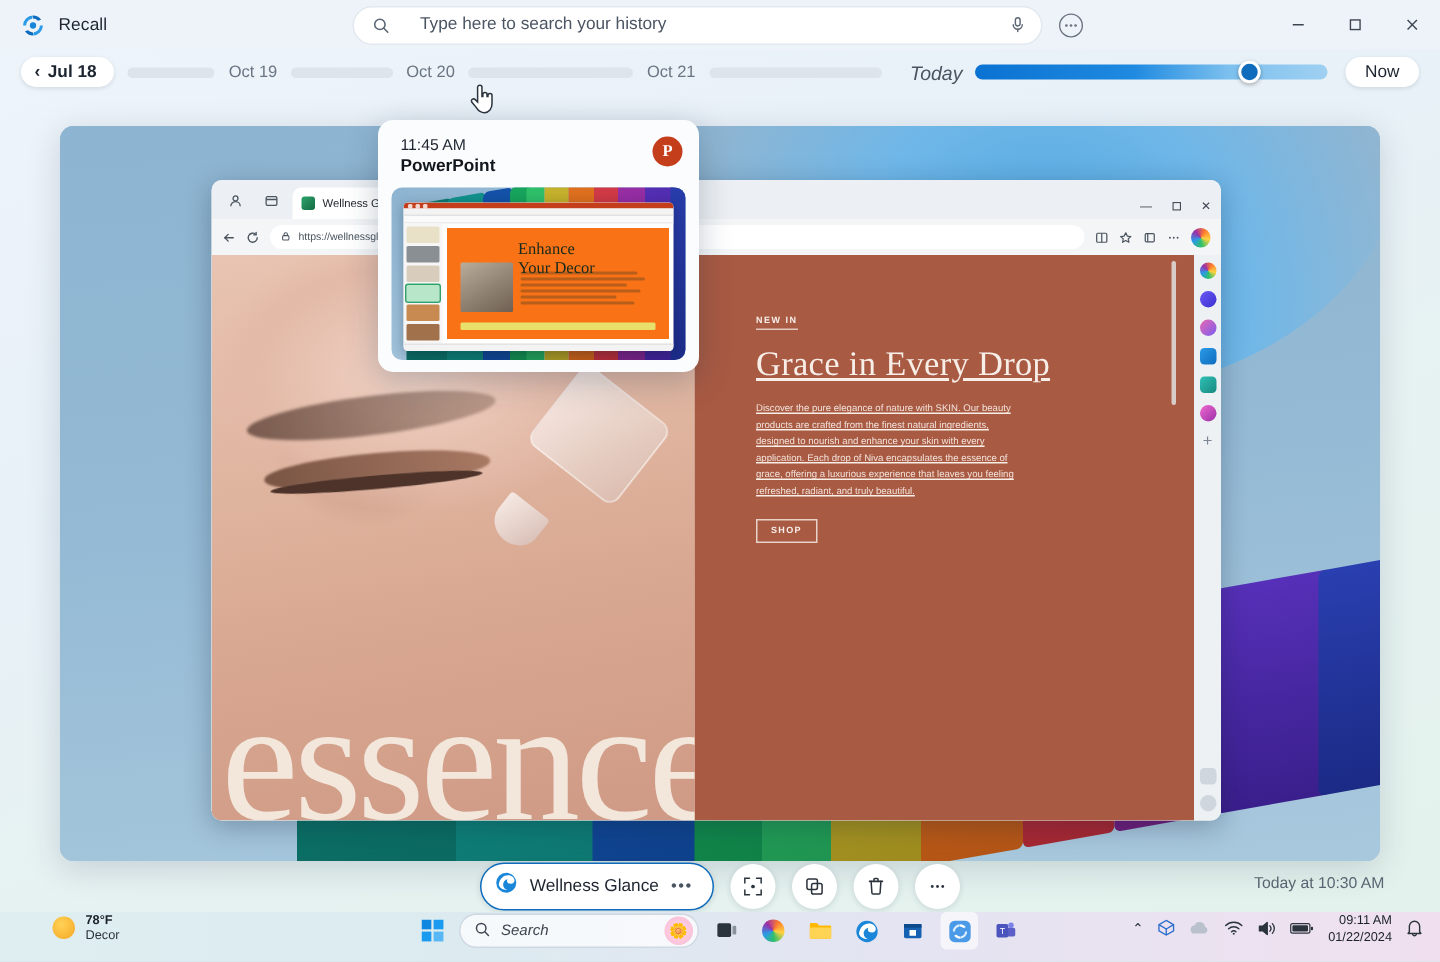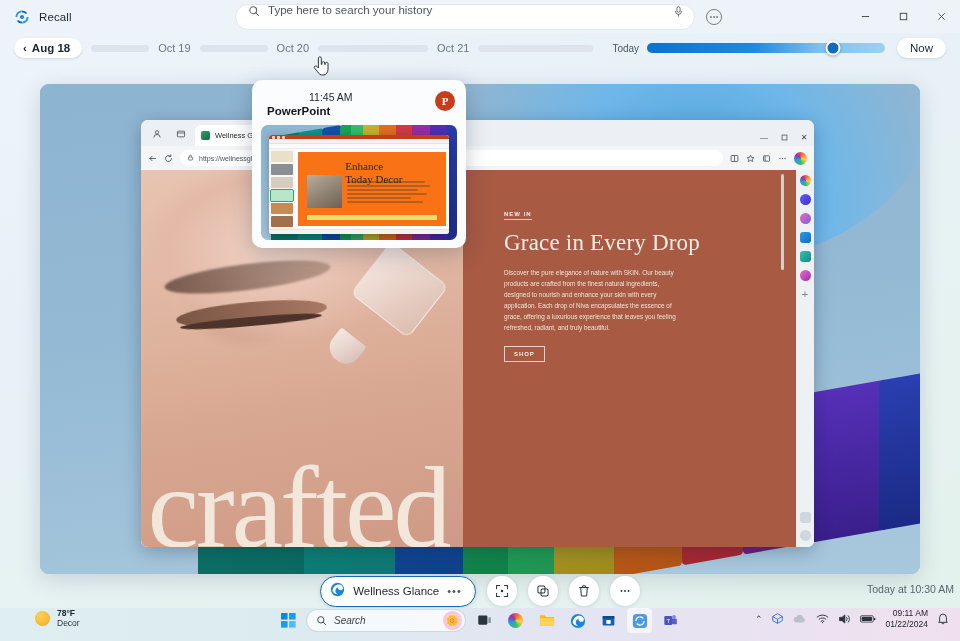--- a/index.html
+++ b/index.html
@@ -26,22 +26,22 @@
   .recall-logo svg { display:block; }
   .app-title { font-size: 11.5px; color:#1d2530; letter-spacing:.1px; }
 
   .search-wrap {
     position:absolute; left:50%; transform:translateX(-50%);
     display:flex; align-items:center; gap:8px;
   }
   #search-box {
     width: 460px; height: 26px; border-radius: 14px;
     background:#fff; border:1px solid #e2e8ef;
-    display:flex; align-items:flex-start; padding: 0 10px 0 12px;
-    gap: 8px;
+    display:flex; align-items:center; padding: 0 10px 0 12px;
+    gap: 20px;
   }
   #search-box .s-ico { flex:0 0 auto; display:flex; }
   #search-input-text {
     flex:1; font-size:11.5px; color:#4b5563; line-height:1;
   }
   .mic-btn { flex:0 0 auto; display:flex; cursor:pointer; }
   .ellipsis-btn {
     width:22px;height:22px;border-radius:50%;
     display:flex;align-items:center;justify-content:center;
     color:#5b6573; font-size:10px;
@@ -64,21 +64,21 @@
     padding: 4px 12px 4px 9px;
     font-size:11.5px; color:#1d2530; font-weight:600;
     box-shadow: 0 1px 3px rgba(20,40,70,.13);
     cursor:pointer; white-space:nowrap;
   }
   .track {
     height:7px; border-radius:4px; background:#dde4ec; margin: 0 9px;
   }
   .t1 { width:58px; } .t2 { width:68px; } .t3 { width:110px; } .t4 { width:115px; }
   .date-label { font-size:11px; color:#6b7684; white-space:nowrap; }
-  .today-label { font-size:10px; color:#4a5562; margin:0 8px 0 10px; white-space:nowrap; }
+  .today-label { font-size:13px; color:#4a5562; margin:0 8px 0 10px; white-space:nowrap;font-style:italic; }
   #today-slider {
     flex:1; height:10px; border-radius:6px; position:relative;
     background: linear-gradient(90deg,#0a72d2 0%,#1f8ae0 45%,#7cc0ee 72%,#9fd0f2 100%);
     cursor:pointer; min-width:60px;
   }
   #slider-thumb {
     position:absolute; top:50%; left:78%;
     transform:translate(-50%,-50%);
     width:15px;height:15px;border-radius:50%;
     background:#0f6cbd; border:2.5px solid #fff;
@@ -190,21 +190,21 @@
   }
   .page-right {
     flex:1; background:#a85a43; position:relative; color:#f7eee8;
   }
   .site-nav {
     display:flex; align-items:center; gap:34px;
     padding:18px 0 0 24px; font-size:8.5px; font-weight:600; letter-spacing:.2px;
   }
   .site-nav .spacer { flex:1; }
   .nav-ico { opacity:.92; display:flex; }
-  .hero { padding: 32px 0 0 41px; }
+  .hero { padding: 32px 0 0 41px; text-decoration: underline; }
   .newin {
     font-size:6px; letter-spacing:1px; font-weight:700;
     border-bottom:1px solid rgba(247,238,232,.75); display:inline-block;
     padding-bottom:2px;
   }
   .hero-h1 {
     font-family:"Liberation Serif", serif;
     font-size:23px; font-weight:400; margin-top:10px; letter-spacing:.2px;
   }
   .hero-p {
@@ -230,21 +230,21 @@
 
   
   #tooltip {
     position:absolute; left:252px; top:80px;
     width:214px; border-radius:10px;
     background:#fbfcfd;
     box-shadow:0 6px 22px rgba(25,45,75,.26);
     overflow:hidden; z-index:30; padding:9px 9px 8px 9px;
   }
   .tt-head { display:flex; align-items:flex-start; padding:2px 2px 8px 6px; }
-  .tt-time { font-size:10.5px; color:#1d2530;margin-left:42px; }
+  .tt-time { font-size:10.5px; color:#1d2530; }
   .tt-app { font-size:11.5px; color:#11161d; font-weight:700; margin-top:2px;}
   .ppt-badge {
     margin-left:auto; width:20px;height:20px;border-radius:50%;
     background:#c43e1c; display:flex;align-items:center;justify-content:center;
     color:#fff;font-size:11px;font-weight:700;font-family:"Liberation Serif",serif;
   }
   .tt-thumb {
     height:115px; border-radius:7px; overflow:hidden; position:relative;
     background:linear-gradient(165deg,#8db4d1,#a9c9de);
   }
@@ -288,21 +288,21 @@
     box-shadow:0 1px 4px rgba(20,40,70,.14);
   }
   .app-pill .lbl { font-size:11.5px; color:#1d2530; }
   .app-pill .dots { color:#4a5562; font-size:11px; letter-spacing:1px;}
   .circ-btn {
     width:30px;height:30px;border-radius:50%;
     background:#fff; display:flex;align-items:center;justify-content:center;
     box-shadow:0 1px 4px rgba(20,40,70,.14); cursor:pointer; color:#2b333d;
   }
   #snapshot-time {
-    position:absolute; right:6px; top:583px;
+    position:absolute; right:37px; top:583px;
     font-size:10.5px; color:#5a6472; z-index:25;
   }
 
   
   #taskbar {
     position:absolute; left:0; bottom:0; width:100%; height:33px;
     background:linear-gradient(90deg,#dfeef0 0%,#dcebf0 30%,#e4e4f2 62%,#f0e0ef 100%);
     display:flex; align-items:flex-start; z-index:50;padding-left:23px;
   }
   .weather { display:flex; align-items:center; gap:7px; padding-left:12px; cursor:pointer;}
@@ -392,21 +392,21 @@
           <line x1="2.6" y1="2.6" x2="9.4" y2="9.4" stroke="currentColor" stroke-width="1"></line>
           <line x1="9.4" y1="2.6" x2="2.6" y2="9.4" stroke="currentColor" stroke-width="1"></line>
         </svg>
     </div>
   </div>
 </div>
 
 <div id="timeline">
   <div class="date-chip">
     <span>‹</span>
-    <span>Aug 18</span>
+    <span>Jul 18</span>
   </div>
   <div class="track t1"></div>
   <span class="date-label">Oct 19</span>
   <div class="track t2"></div>
   <span class="date-label">Oct 20</span>
   <div class="track t3"></div>
   <span class="date-label">Oct 21</span>
   <div class="track t4"></div>
   <span class="today-label">Today</span>
   <div id="today-slider">
@@ -515,21 +515,21 @@
     <div class="bw-body">
       <div class="page-left">
         <div class="skin-photo"></div>
         <div class="brow"></div>
         <div class="eyelid"></div>
         <div class="lash"></div>
         <div class="dropper">
           <div class="tube"></div>
             <div class="tip"></div>
         </div>
-        <div class="glance-word">crafted</div>
+        <div class="glance-word">essence</div>
       </div>
 
       <div class="page-right">
 
         <div class="hero">
           <div class="newin">NEW IN</div>
           <div class="hero-h1">Grace in Every Drop</div>
           <div class="hero-p">Discover the pure elegance of nature with SKIN. Our beauty products are crafted from the finest natural ingredients, designed to nourish and enhance your skin with every application. Each drop of Niva encapsulates the essence of grace, offering a luxurious experience that leaves you feeling refreshed, radiant, and truly beautiful.</div>
           <div class="shop-btn">SHOP</div>
         </div>
@@ -588,21 +588,21 @@
           <div class="ppt-mini" style="background:#e9e0c8"></div>
           <div class="ppt-mini" style="background:#8a8f93"></div>
           <div class="ppt-mini" style="background:#d8cdbd"></div>
           <div class="ppt-mini" style="background:#b7e6c8;outline:1px solid #2fa36b"></div>
           <div class="ppt-mini" style="background:#c98a52"></div>
           <div class="ppt-mini" style="background:#a0714a"></div>
         </div>
         <div class="ppt-slide">
           <div class="slide-title">
             <span>Enhance</span><br>
-            <span>Today Decor</span>
+            <span>Your Decor</span>
           </div>
           <div class="slide-img"></div>
           <div class="slide-txt">
             <div class="stl" style="width:88%"></div>
               <div class="stl" style="width:94%"></div>
             <div class="stl" style="width:80%"></div>
               <div class="stl" style="width:90%"></div>
             <div class="stl" style="width:72%"></div>
               <div class="stl" style="width:86%"></div>
           </div>

